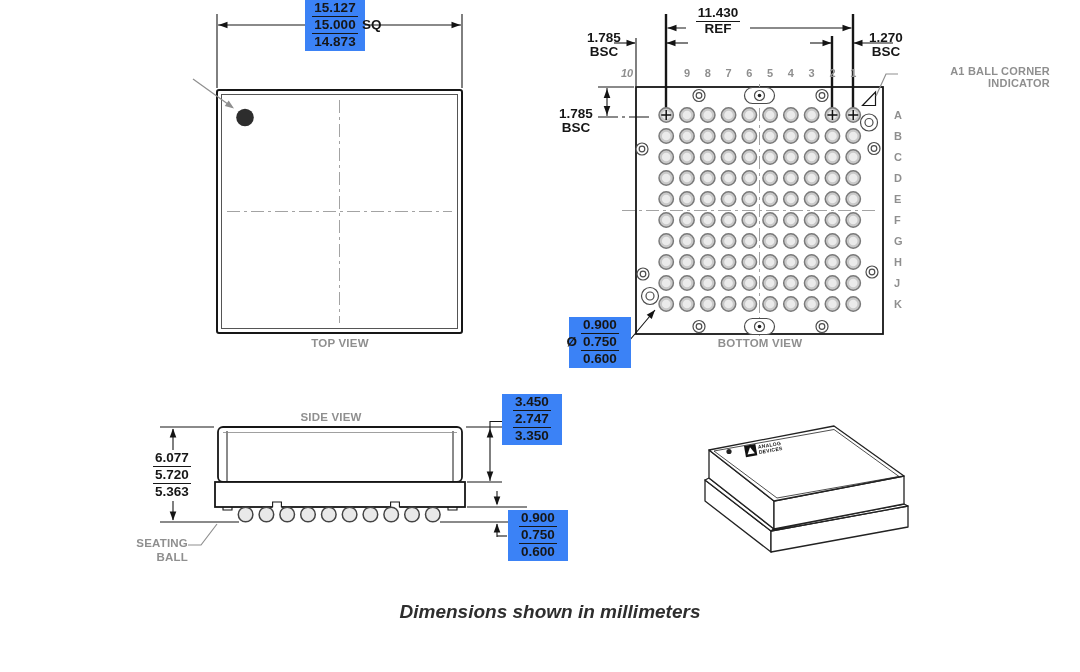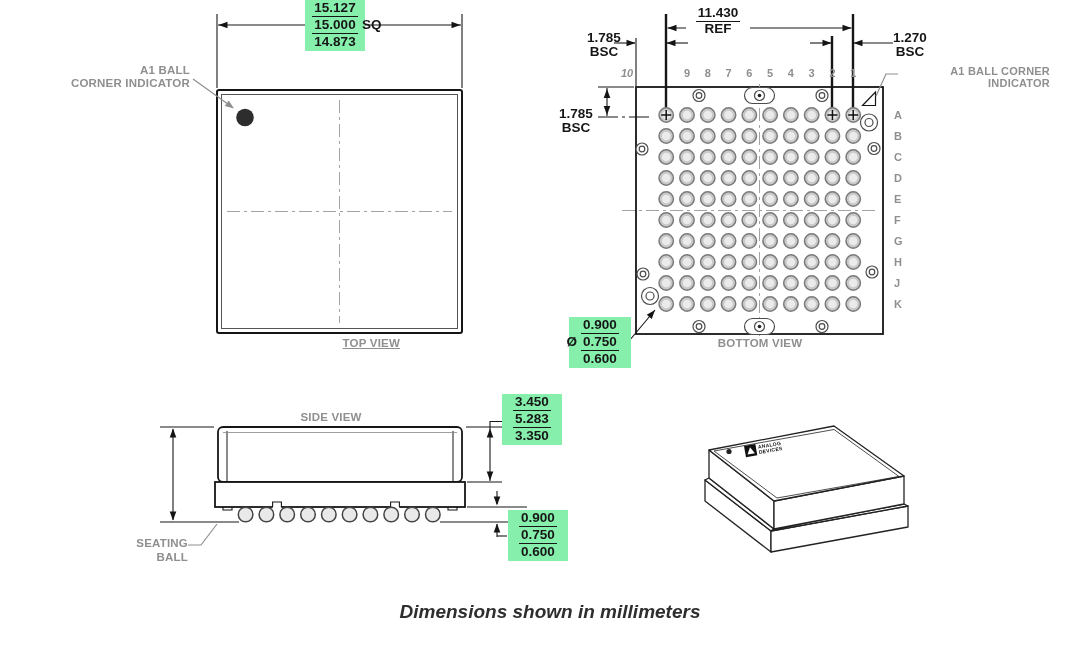--- a/index.html
+++ b/index.html
@@ -2,49 +2,49 @@
 <html><head>
 <meta charset="utf-8">
 <style>
   html,body{margin:0;padding:0;background:#fff;}
   .canvas{position:relative;width:1080px;height:672px;background:#fff;overflow:hidden;
           font-family:"Liberation Sans",sans-serif;}
   .canvas svg{position:absolute;left:0;top:0;}
   
   .dimstack,.dimpair{position:absolute;text-align:center;font-weight:bold;font-size:13.5px;
           color:#161616;}
-  .dimstack{background:#86efac;}
+  .dimstack{background:#3b82f6;}
   .dimstack .row{position:relative;height:17px;line-height:16px;}
   .dimpair .row{position:relative;height:14px;line-height:14px;}
   .bar{display:inline-block;border-bottom:1.6px solid #161616;padding:0 2px 0;}
   .suffix{position:absolute;top:0;left:calc(50% + 27px);}
   .diaprefix{position:absolute;top:0;right:calc(50% + 23px);}
   
   .glabel{position:absolute;color:#8f8f8f;font-weight:bold;font-size:11.5px;line-height:12.5px;
           letter-spacing:.2px;}
   .colnum{position:absolute;top:73px;transform:translate(-50%,-50%);color:#8f8f8f;
           font-weight:bold;font-size:11px;}
   .rowletter{position:absolute;left:894px;transform:translateY(-50%);color:#8f8f8f;
           font-weight:bold;font-size:11px;}
   .caption{position:absolute;left:240px;top:600px;width:620px;text-align:center;
           font-style:italic;font-weight:bold;font-size:19px;line-height:24.5px;color:#2e2e2e;}
   .caption div{height:24.5px;}
   
   #d-tvsize{left:305px;top:0;width:60px;}
   #d-span{left:686px;top:5px;width:64px;background:#fff;}
   #d-span .row2{height:14px;line-height:13px;}
   #d-1785-top{left:574px;top:31px;width:60px;}
-  #d-1270{left:856px;top:31px;width:60px;padding-left:24px;}
+  #d-1270{left:856px;top:31px;width:60px;}
   #d-1785-left{left:548px;top:107px;width:56px;}
   #d-dia{left:569px;top:317px;width:62px;}
   #d-height{left:141px;top:450px;width:62px;background:#fff;}
   #d-lid{left:502px;top:394px;width:60px;}
   #d-standoff{left:508px;top:510px;width:60px;}
   #l-a1top{left:60px;top:64px;width:130px;text-align:right;}
-  #l-tv{left:280px;top:337px;width:120px;text-align:right;text-decoration:underline;}
+  #l-tv{left:280px;top:337px;width:120px;text-align:center;}
   #l-a1bottom{left:900px;top:66px;width:150px;text-align:right;font-size:11px;line-height:11.5px;}
   #l-bv{left:700px;top:337px;width:120px;text-align:center;}
   #l-sv{left:271px;top:411px;width:120px;text-align:center;}
   #l-seat{left:118px;top:537px;width:70px;text-align:right;line-height:13.5px;}
 </style>
 </head>
 <body>
 
 <div class="canvas">
 
@@ -400,24 +400,20 @@
         <polygon points="0,0 -9,-3.3 -9,3.3" transform="translate(234,108.5) rotate(36)" fill="#8f8f8f"></polygon>
       </g>
 </svg>
 
 <div class="dimstack" id="d-tvsize">
   <div class="row"><span class="bar">15.127</span></div>
   <div class="row"><span class="bar">15.000</span><span class="suffix">SQ</span></div>
   <div class="row"><span>14.873</span></div>
 </div>
 
-<div class="glabel" id="l-a1top">
-  <div>A1 BALL</div>
-  <div>CORNER INDICATOR</div>
-</div>
 
 <div class="glabel" id="l-tv">TOP VIEW</div>
 
 <div class="dimstack" id="d-span">
   <div class="row"><span class="bar">11.430</span></div>
   <div class="row row2"><span>REF</span></div>
 </div>
 
 <div class="dimpair" id="d-1785-top">
   <div class="row">1.785</div>
@@ -467,24 +463,29 @@
       <span class="rowletter" style="top: 199px;">E</span>
       <span class="rowletter" style="top: 220px;">F</span>
       <span class="rowletter" style="top: 241px;">G</span>
       <span class="rowletter" style="top: 262px;">H</span>
       <span class="rowletter" style="top: 283px;">J</span>
       <span class="rowletter" style="top: 304px;">K</span>
     </div>
 
 <div class="glabel" id="l-sv">SIDE VIEW</div>
 
+<div class="dimstack" id="d-height">
+  <div class="row"><span class="bar">6.077</span></div>
+  <div class="row"><span class="bar">5.720</span></div>
+  <div class="row"><span>5.363</span></div>
+</div>
 
 <div class="dimstack" id="d-lid">
   <div class="row"><span class="bar">3.450</span></div>
-  <div class="row"><span class="bar">5.283</span></div>
+  <div class="row"><span class="bar">2.747</span></div>
   <div class="row"><span>3.350</span></div>
 </div>
 
 <div class="dimstack" id="d-standoff">
   <div class="row"><span class="bar">0.900</span></div>
   <div class="row"><span class="bar">0.750</span></div>
   <div class="row"><span>0.600</span></div>
 </div>
 
 <div class="glabel" id="l-seat">

